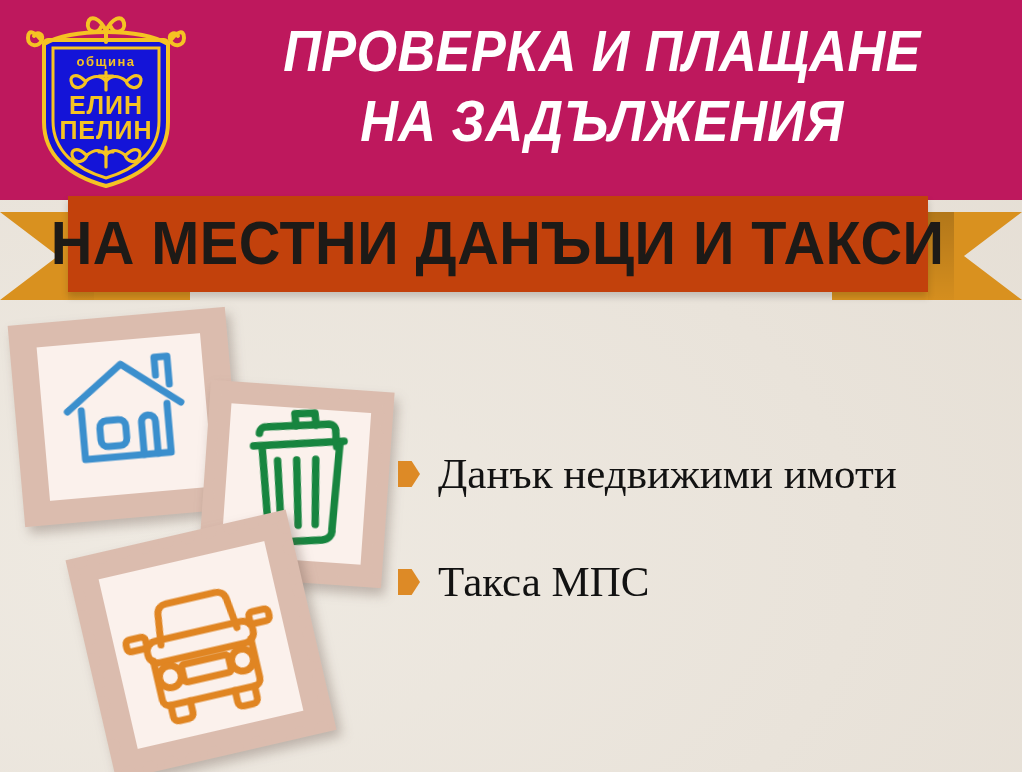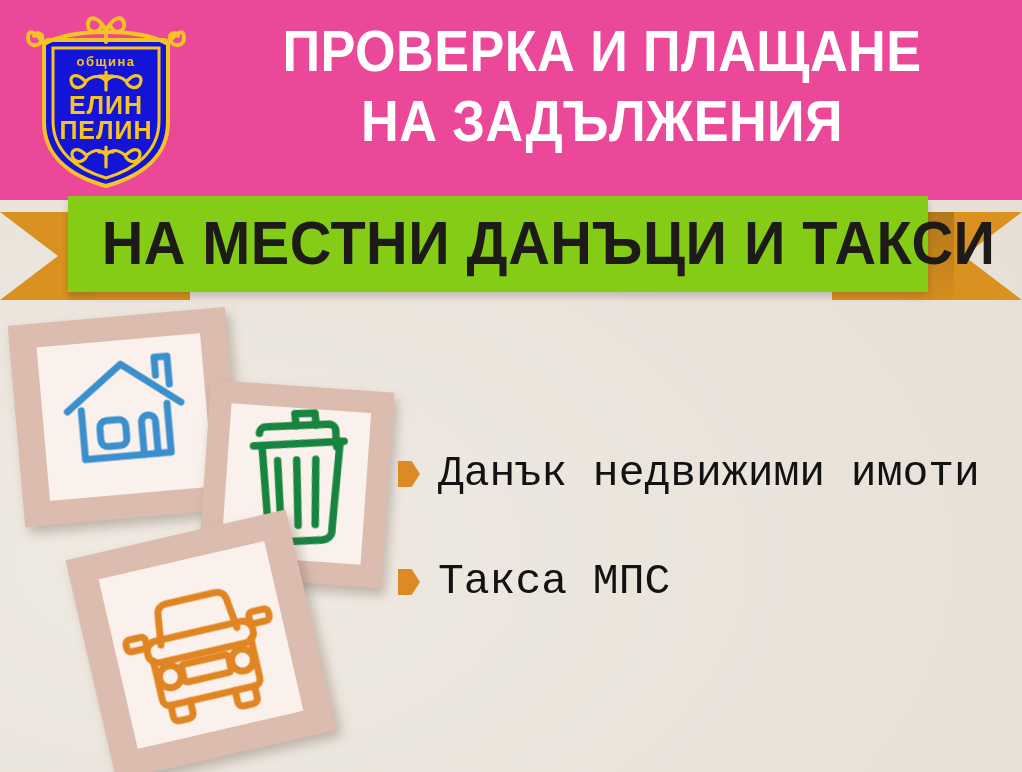--- a/index.html
+++ b/index.html
@@ -28,38 +28,39 @@
       radial-gradient(120% 95% at 18% 72%, #efeae2 0%, #e9e3da 55%, #e4ddd3 100%);
   }
 
   
   .header {
     position: absolute;
     left: 0;
     top: 0;
     width: 1022px;
     height: 200px;
-    background: #ec4899;
+    background: #be185d;
   }
 
   .crest {
     position: absolute;
     left: 22px;
     top: 4px;
     width: 168px;
     height: 188px;
   }
 
   .title-block {
     position: absolute;
     left: 196px;
     top: 16px;
     width: 812px;
     text-align: center;
     color: #ffffff;
+    font-style: italic;
   }
   .title-line {
     font-family: "Liberation Sans Narrow", "Liberation Sans", sans-serif;
     font-weight: 700;
     font-size: 58px;
     line-height: 70px;
     letter-spacing: 0.5px;
     white-space: nowrap;
     transform: scaleX(0.90);
     transform-origin: center center;
@@ -97,25 +98,25 @@
     background: linear-gradient(180deg, rgba(0,0,0,0.18), rgba(0,0,0,0.02));
   }
   .ribbon-fold.left { left: 68px; }
   .ribbon-fold.right { right: 68px; }
   .ribbon-band {
     position: absolute;
     left: 68px;
     top: 0;
     width: 860px;
     height: 96px;
-    background: #84cc16;
+    background: #c2410c;
     box-shadow: 0 5px 7px rgba(0,0,0,0.17);
     display: flex;
     align-items: center;
-    justify-content: flex-start;
+    justify-content: center;
   }
   .ribbon-text {
     font-family: "Liberation Sans Narrow", "Liberation Sans", sans-serif;
     font-weight: 700;
     font-size: 62px;
     line-height: 62px;
     color: #1d1a17;
     white-space: nowrap;
     letter-spacing: 0.5px;
     transform: scaleX(0.93);
@@ -158,21 +159,21 @@
   }
   .bullet {
     width: 22px;
     height: 26px;
     flex: 0 0 auto;
     margin-right: 18px;
     background: #dd8a26;
     clip-path: polygon(0 0, 62% 0, 100% 50%, 62% 100%, 0 100%);
   }
   .list-label {
-    font-family: Liberation Mono, monospace;
+    font-family: Liberation Serif, serif;
     font-size: 43px;
     line-height: 48px;
     color: #121212;
     white-space: nowrap;
   }
 </style>
 </head>
 <body>
 
 <div class="poster">

